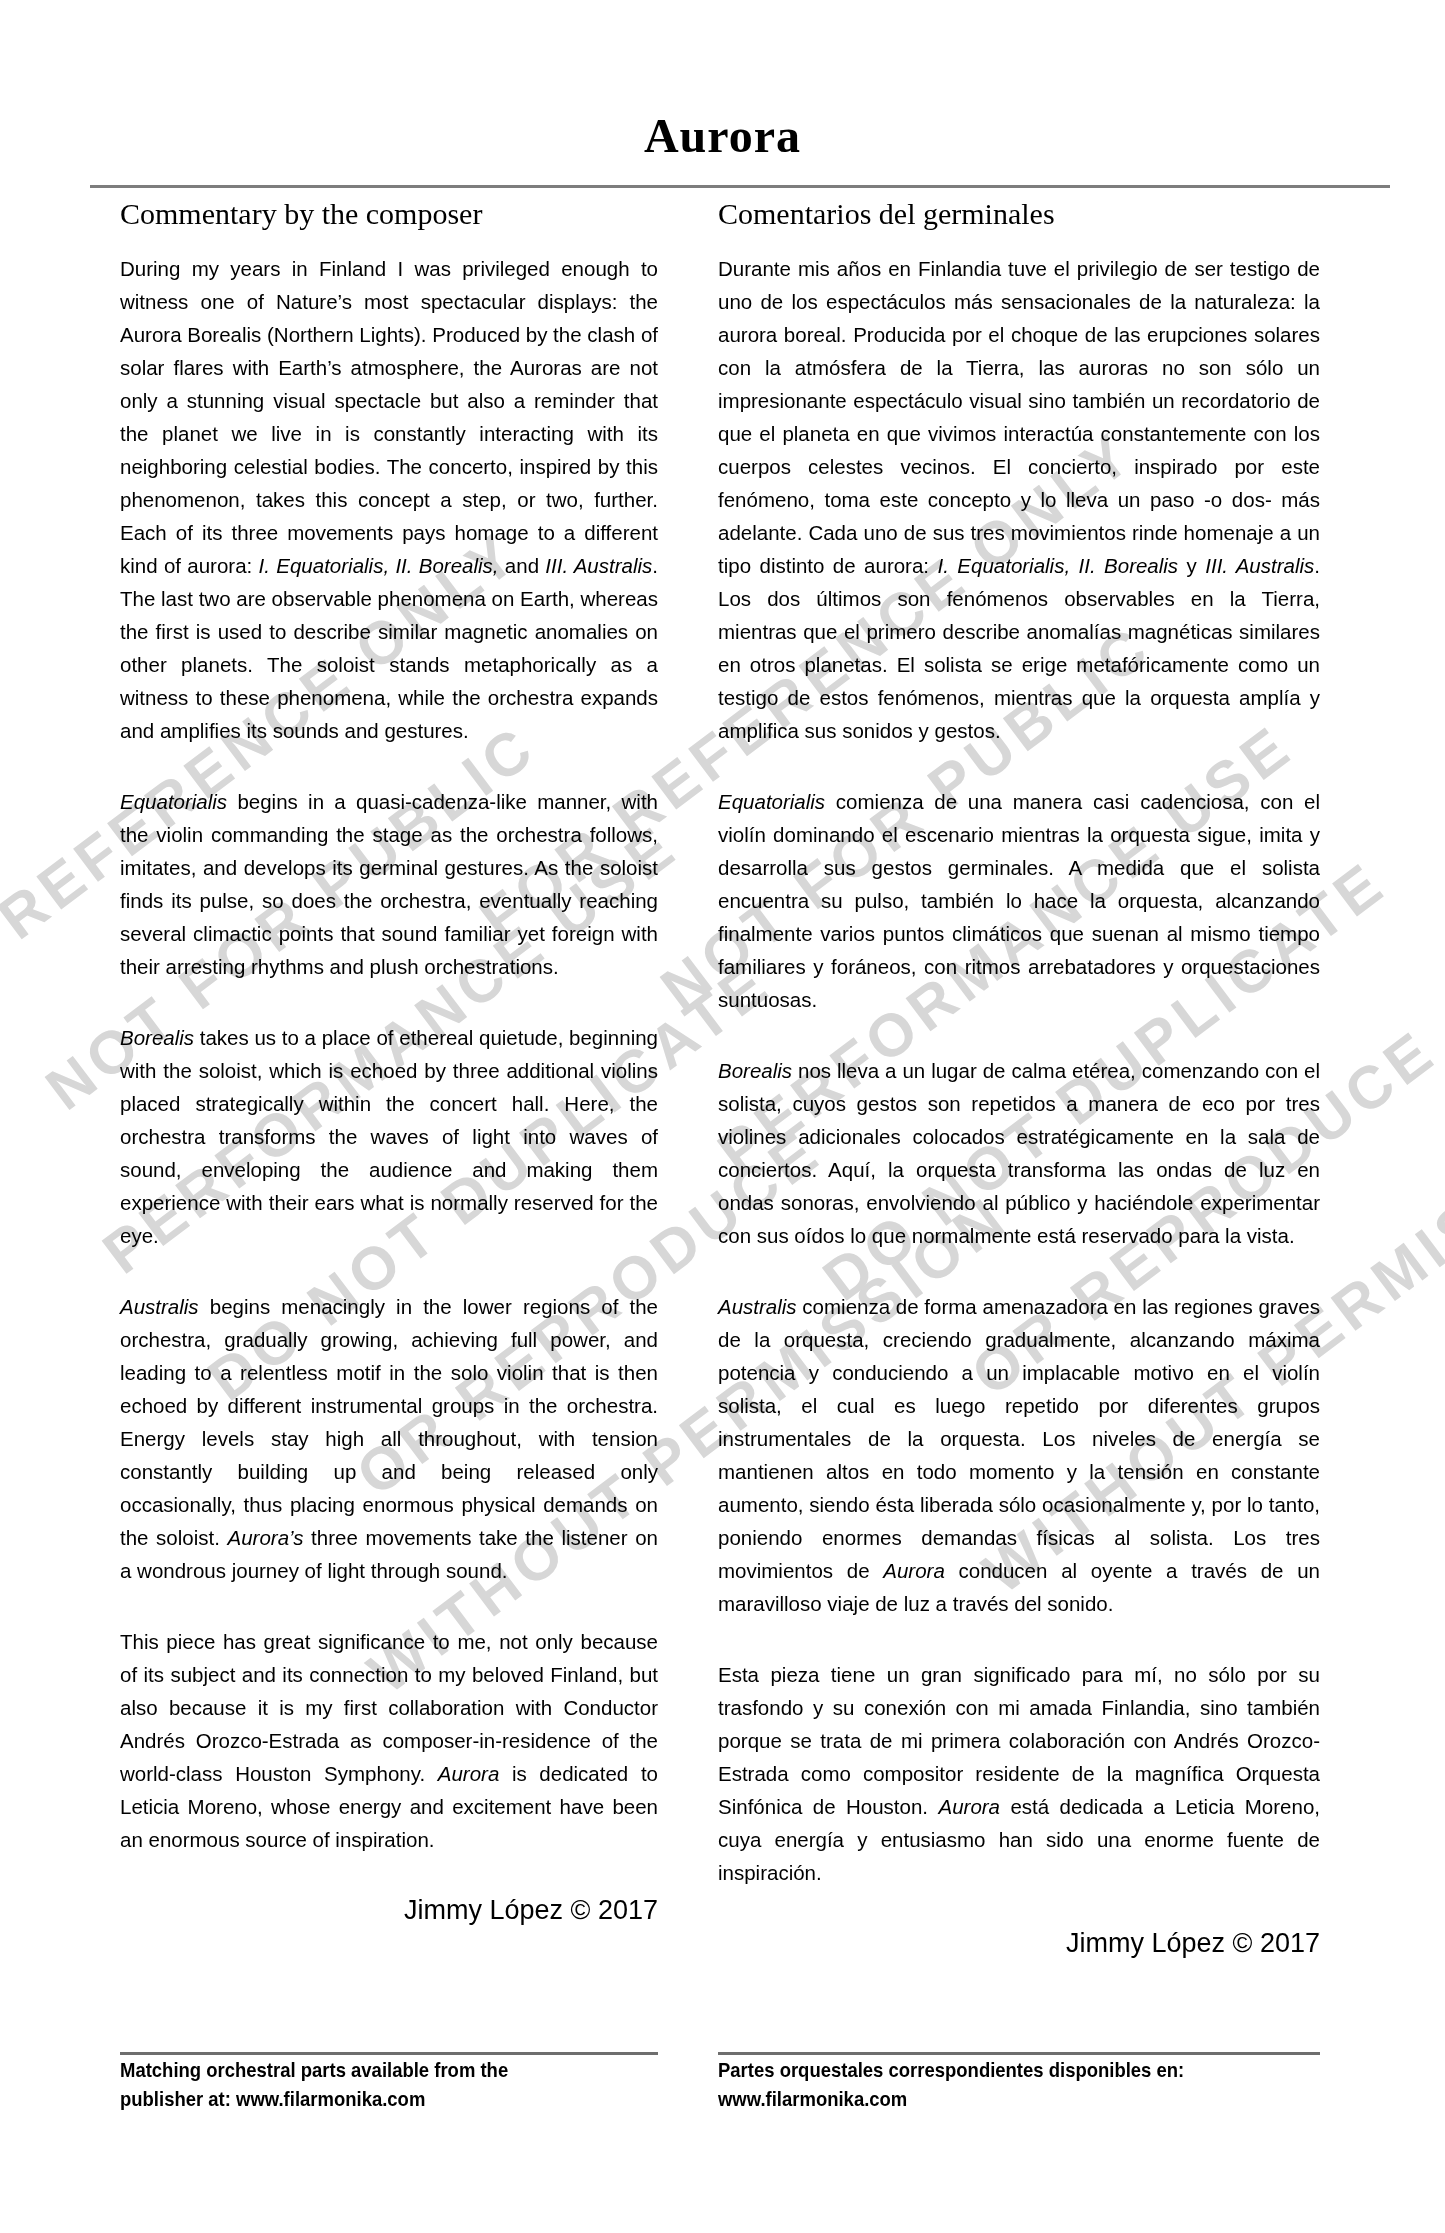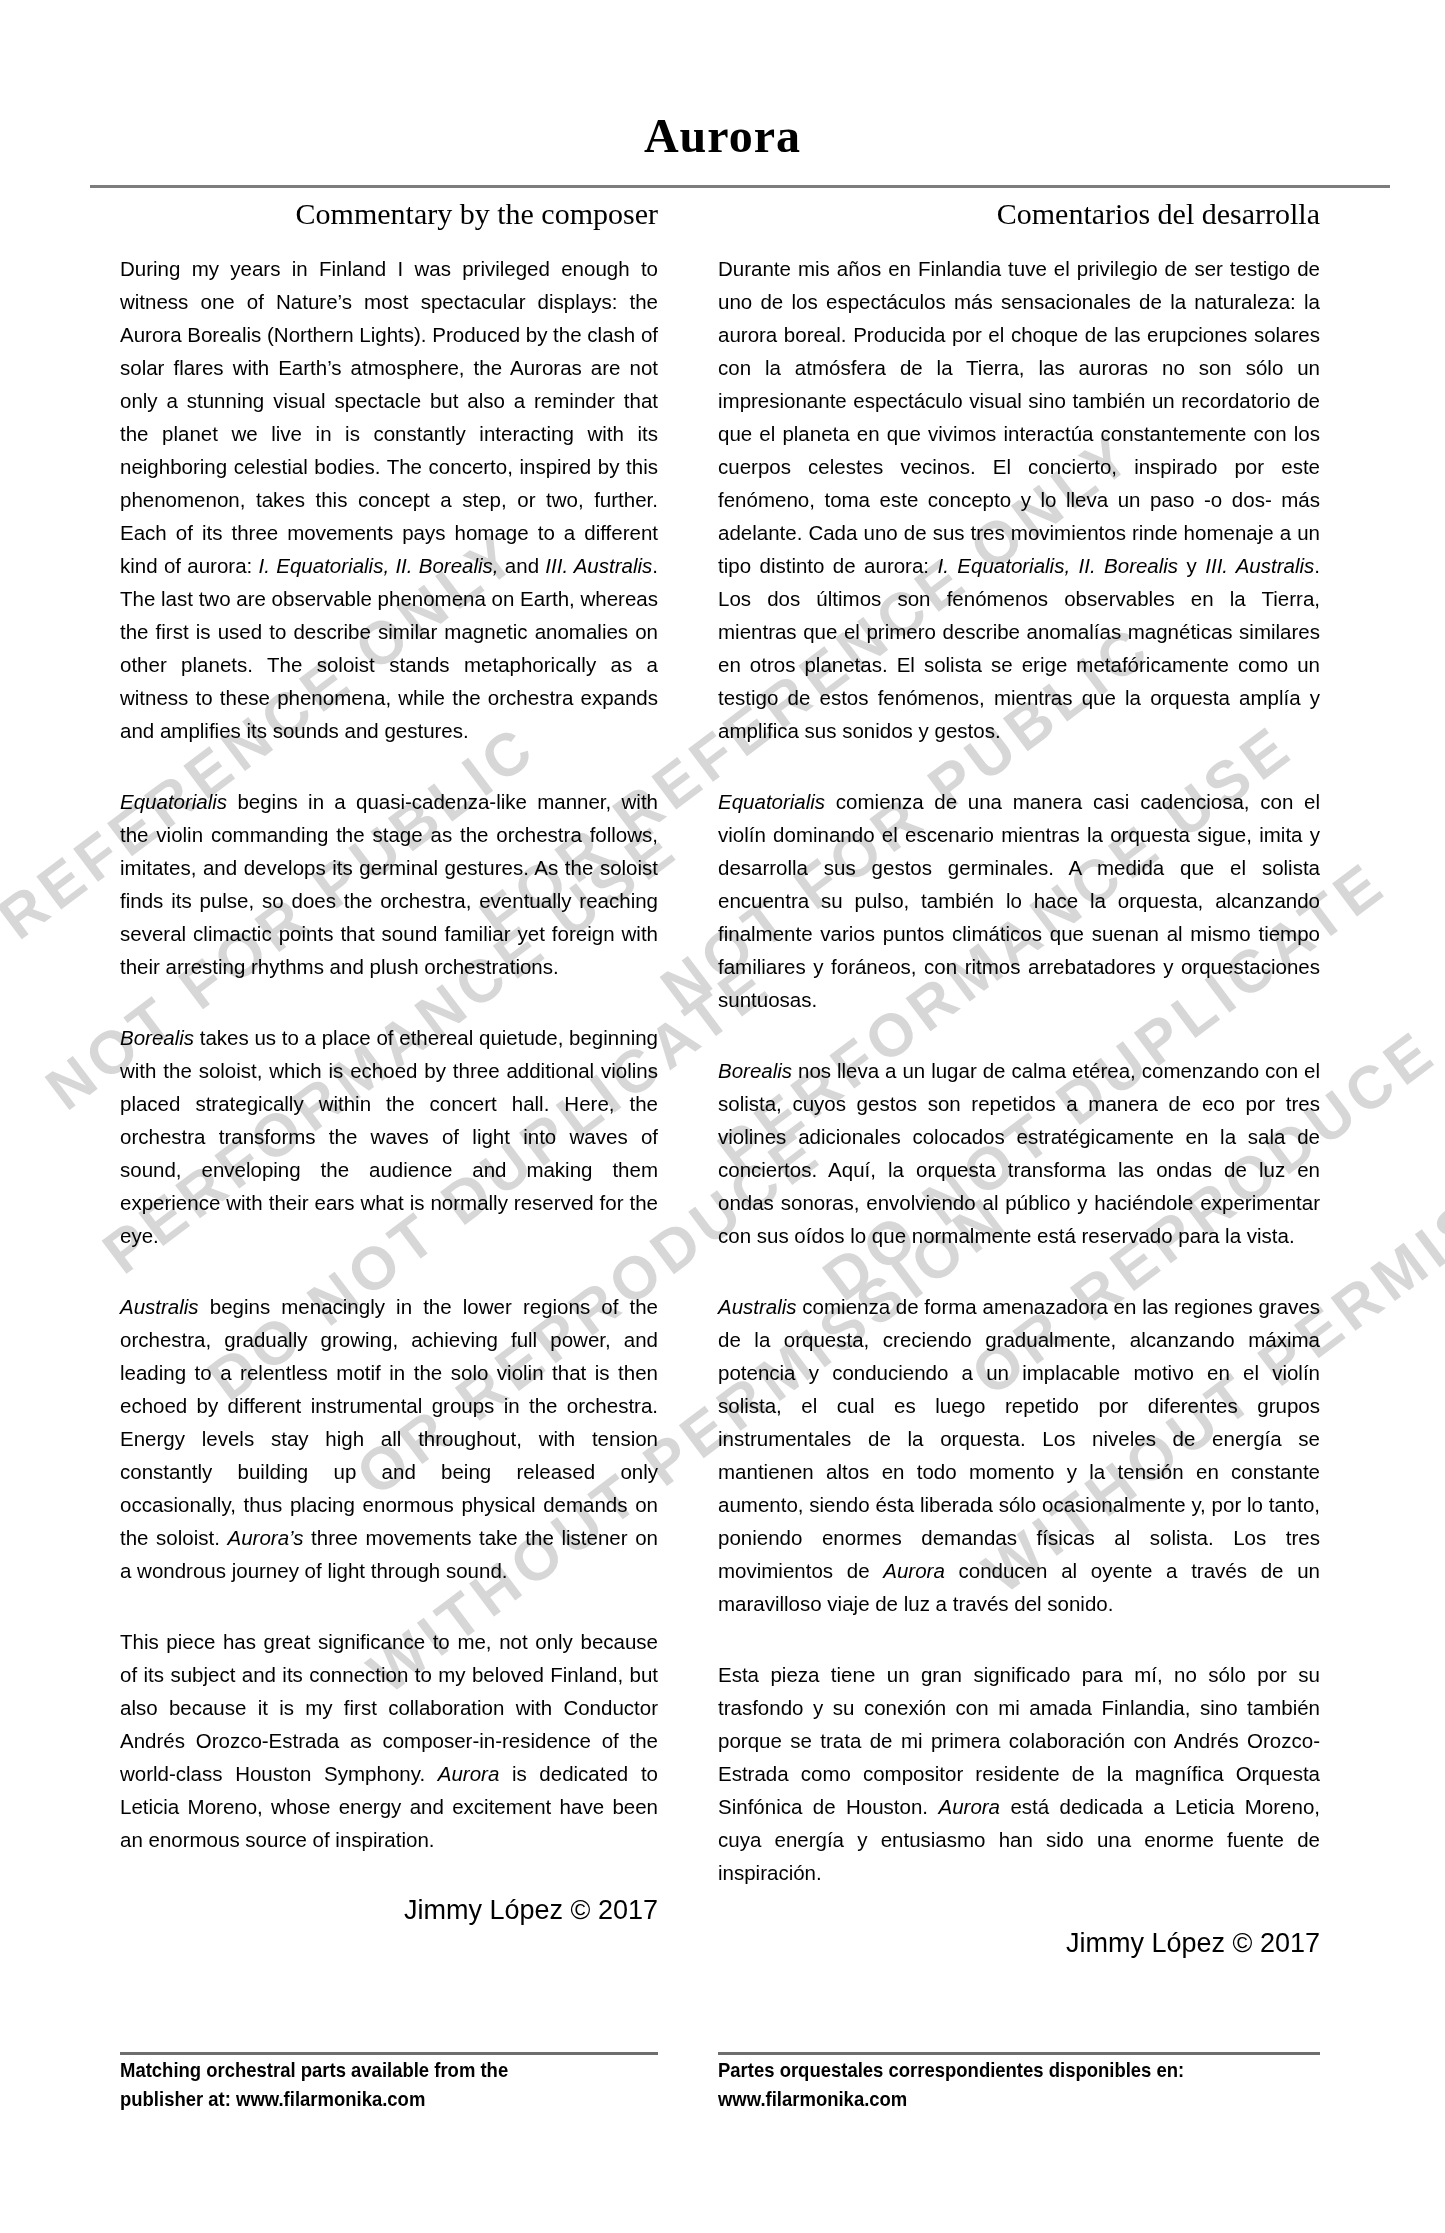--- a/index.html
+++ b/index.html
@@ -24,21 +24,21 @@
     letter-spacing:1px;
     z-index:2;
   }
   .title-rule {
     position:absolute; top:185px; left:90px; width:1300px; height:3px;
     background:#7d7d7d;
     z-index:2;
   }
   .col-heading {
     position:absolute; top:196px;
-    text-align:right;
+    text-align:left;
     font-family:"Liberation Serif", serif;
     font-size:30px;
     line-height:1.2;
     z-index:2;
   }
   .col-heading.en { left:120px; width:538px; }
   .col-heading.es { left:718px; width:602px; }
 
   
   .watermark { position:absolute; inset:0; z-index:0; pointer-events:none; }
@@ -115,21 +115,21 @@
         <div class="wm-line">PERFORMANCE USE</div>
         <div class="wm-line">DO NOT DUPLICATE</div>
         <div class="wm-line">OR REPRODUCE</div>
         <div class="wm-line">WITHOUT PERMISSION</div>
       </div>
   </div>
 
   <h1 class="doc-title">Aurora</h1>
   <div class="title-rule"></div>
   <div class="col-heading en">Commentary by the composer</div>
-  <div class="col-heading es">Comentarios del desarrolla</div>
+  <div class="col-heading es">Comentarios del germinales</div>
 
   <div class="columns">
     <div class="col en">
       <div>
           <p class="paragraph">During my years in Finland I was privileged enough to witness one of Nature’s most spectacular displays: the Aurora Borealis (Northern Lights). Produced by the clash of solar flares with Earth’s atmosphere, the Auroras are not only a stunning visual spectacle but also a reminder that the planet we live in is constantly interacting with its neighboring celestial bodies. The concerto, inspired by this phenomenon, takes this concept a step, or two, further. Each of its three movements pays homage to a different kind of aurora: <i>I. Equatorialis, II. Borealis,</i> and <i>III. Australis</i>. The last two are observable phenomena on Earth, whereas the first is used to describe similar magnetic anomalies on other planets. The soloist stands metaphorically as a witness to these phenomena, while the orchestra expands and amplifies its sounds and gestures.</p>
           <p class="paragraph"><i>Equatorialis</i> begins in a quasi-cadenza-like manner, with the violin commanding the stage as the orchestra follows, imitates, and develops its germinal gestures. As the soloist finds its pulse, so does the orchestra, eventually reaching several climactic points that sound familiar yet foreign with their arresting rhythms and plush orchestrations.</p>
           <p class="paragraph"><i>Borealis</i> takes us to a place of ethereal quietude, beginning with the soloist, which is echoed by three additional violins placed strategically within the concert hall. Here, the orchestra transforms the waves of light into waves of sound, enveloping the audience and making them experience with their ears what is normally reserved for the eye.</p>
           <p class="paragraph"><i>Australis</i> begins menacingly in the lower regions of the orchestra, gradually growing, achieving full power, and leading to a relentless motif in the solo violin that is then echoed by different instrumental groups in the orchestra. Energy levels stay high all throughout, with tension constantly building up and being released only occasionally, thus placing enormous physical demands on the soloist. <i>Aurora’s</i> three movements take the listener on a wondrous journey of light through sound.</p>
           <p class="paragraph">This piece has great significance to me, not only because of its subject and its connection to my beloved Finland, but also because it is my first collaboration with Conductor Andrés Orozco-Estrada as composer-in-residence of the world-class Houston Symphony. <i>Aurora</i> is dedicated to Leticia Moreno, whose energy and excitement have been an enormous source of inspiration.</p>
         </div>

